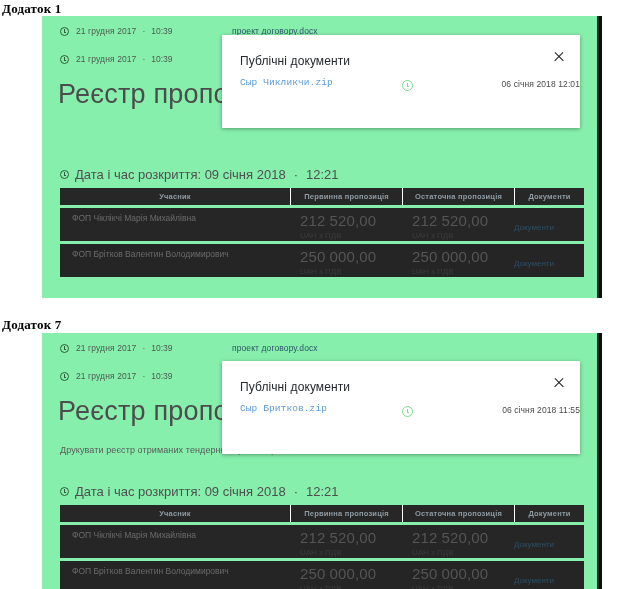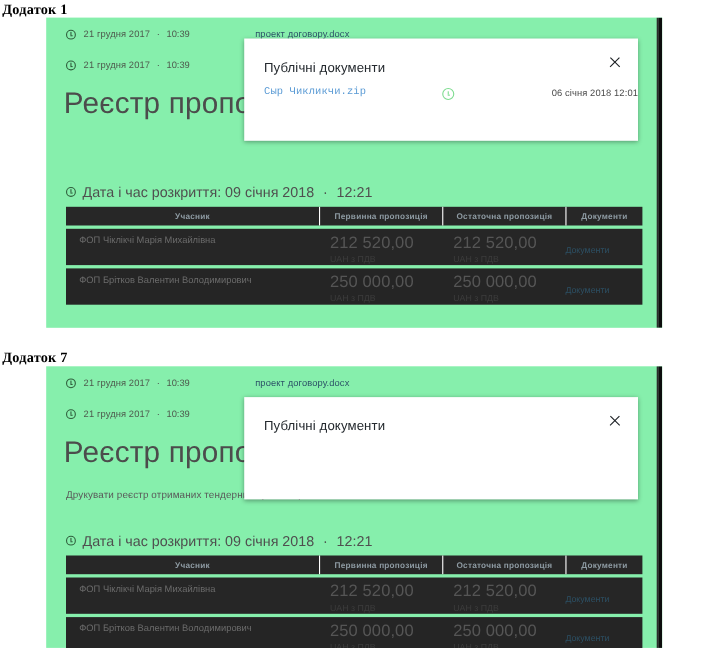--- a/index.html
+++ b/index.html
@@ -336,15 +336,20 @@
         <div class="td docs">
           <a>Документи</a>
         </div>
       </div>
     </div>
   </div>
 
   <div class="modal" id="modal2">
     <div class="modal-title">Публічні документи</div>
     <div class="modal-close"></div>
+    <div class="modal-row">
+      <a class="file-link">Сыр Бритков.zip</a>
+      <span class="modal-clock"></span>
+      <span class="modal-time">06 січня 2018 11:55</span>
+    </div>
   </div>
 
 </div>
 
 </body></html>

